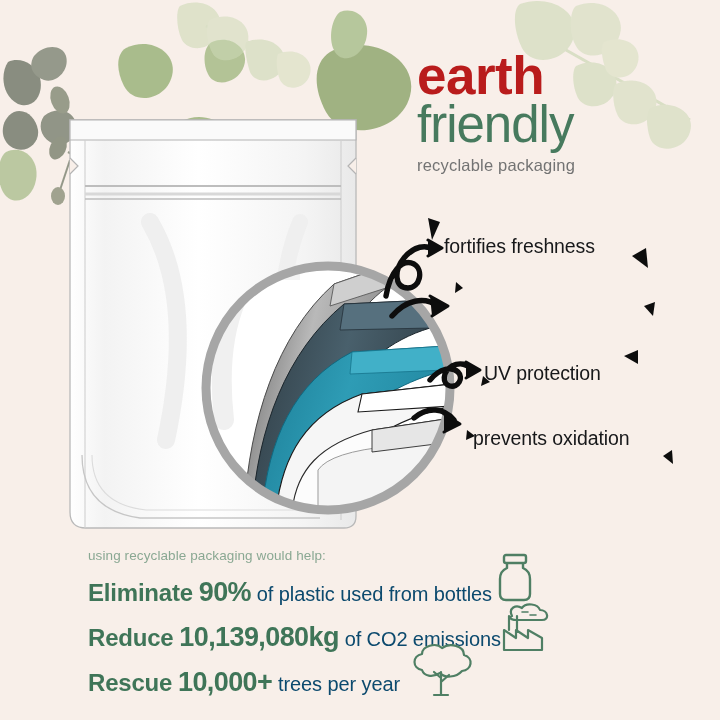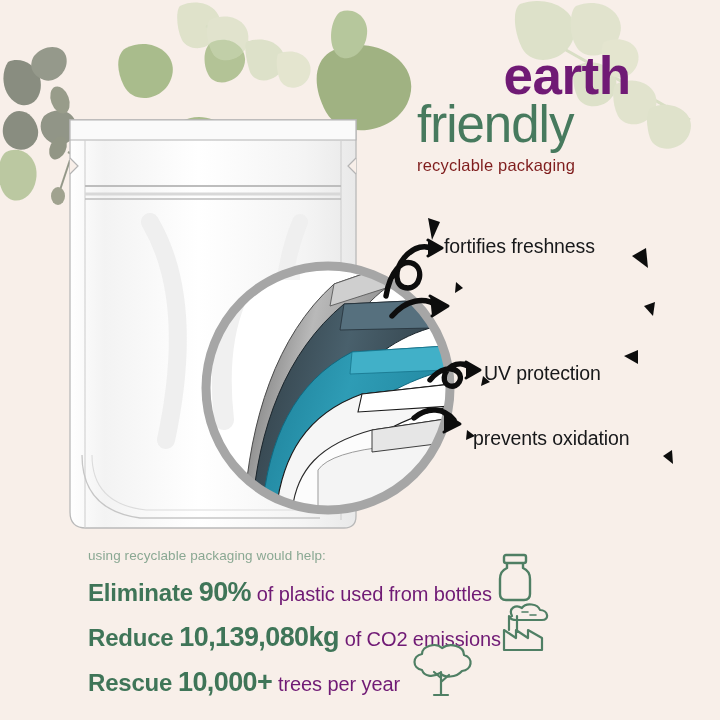--- a/index.html
+++ b/index.html
@@ -8,50 +8,50 @@
     background:#f8efe9;
     font-family:"Liberation Sans","DejaVu Sans",sans-serif;
     position:relative;
   }
   #stage{position:absolute;inset:0;width:720px;height:720px;}
   .layer{position:absolute;top:0;left:0;width:720px;height:720px;}
 
   
   .headline{position:absolute;left:417px;top:52px;width:300px;}
   .h-earth{
-    font-size:53px;font-weight:bold;color:#701a75;
-    line-height:0.92;letter-spacing:-0.5px;text-align:center;
+    font-size:53px;font-weight:bold;color:#b91c1c;
+    line-height:0.92;letter-spacing:-0.5px;
   }
   .h-friendly{
     font-size:51px;font-weight:400;color:#477a5e;
     line-height:1.0;letter-spacing:-1px;margin-top:-2px;
   }
   .h-sub{
-    font-size:16.5px;color:#7f1d1d;margin-top:6px;letter-spacing:0.2px;
+    font-size:16.5px;color:#737373;margin-top:6px;letter-spacing:0.2px;
   }
 
   
   .feat{
     position:absolute;font-size:19.5px;color:#17181a;white-space:nowrap;
     letter-spacing:-0.1px;
     text-align:right;
   }
   .f0{left:444px;top:235px;}
   .f1{left:467px;top:297px;}
   .f2{left:484px;top:362px;}
   .f3{left:473px;top:427px;}
 
   
   .stats{position:absolute;left:88px;top:548px;width:470px;}
   .stats-intro{font-size:13.5px;color:#8aa893;letter-spacing:0.1px;}
   .stat-row{margin-top:14px;font-size:21px;color:#3f7558;white-space:nowrap;}
   .stat-row:first-of-type{margin-top:16px;}
   .s-verb{font-weight:bold;font-size:24px;letter-spacing:-0.2px;}
   .s-num{font-weight:bold;font-size:27px;letter-spacing:-0.6px;}
-  .s-tail{font-weight:400;font-size:20px;color:#701a75;letter-spacing:-0.1px;}
+  .s-tail{font-weight:400;font-size:20px;color:#0c4a6e;letter-spacing:-0.1px;}
 
   .stat-icon{position:absolute;}
   .ic-jar{left:492px;top:552px;}
   .ic-factory{left:498px;top:600px;}
   .ic-tree{left:404px;top:642px;}
 </style>
 </head>
 <body>
 
 <div id="stage">

